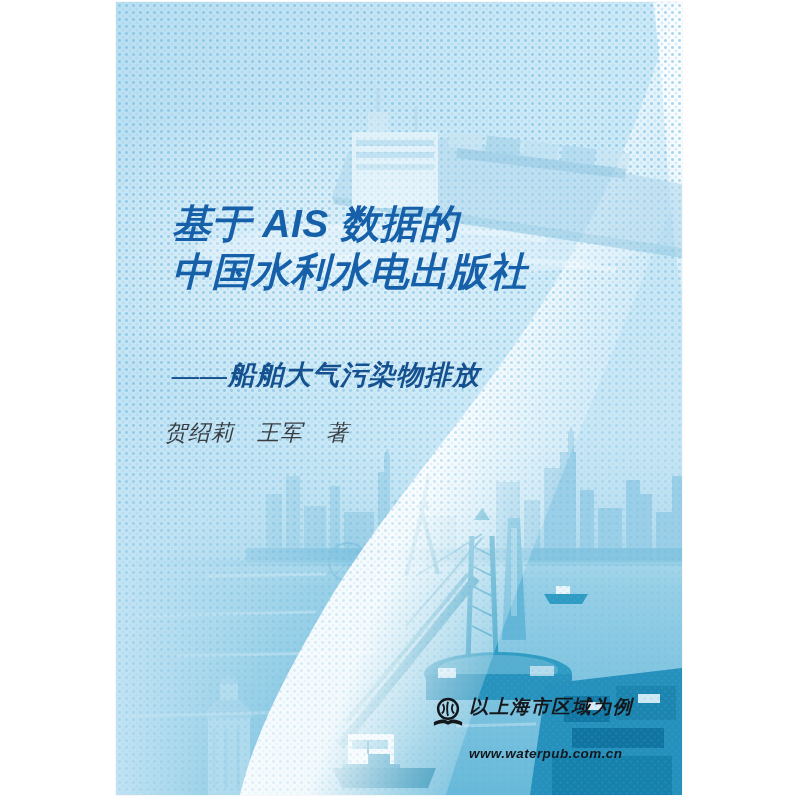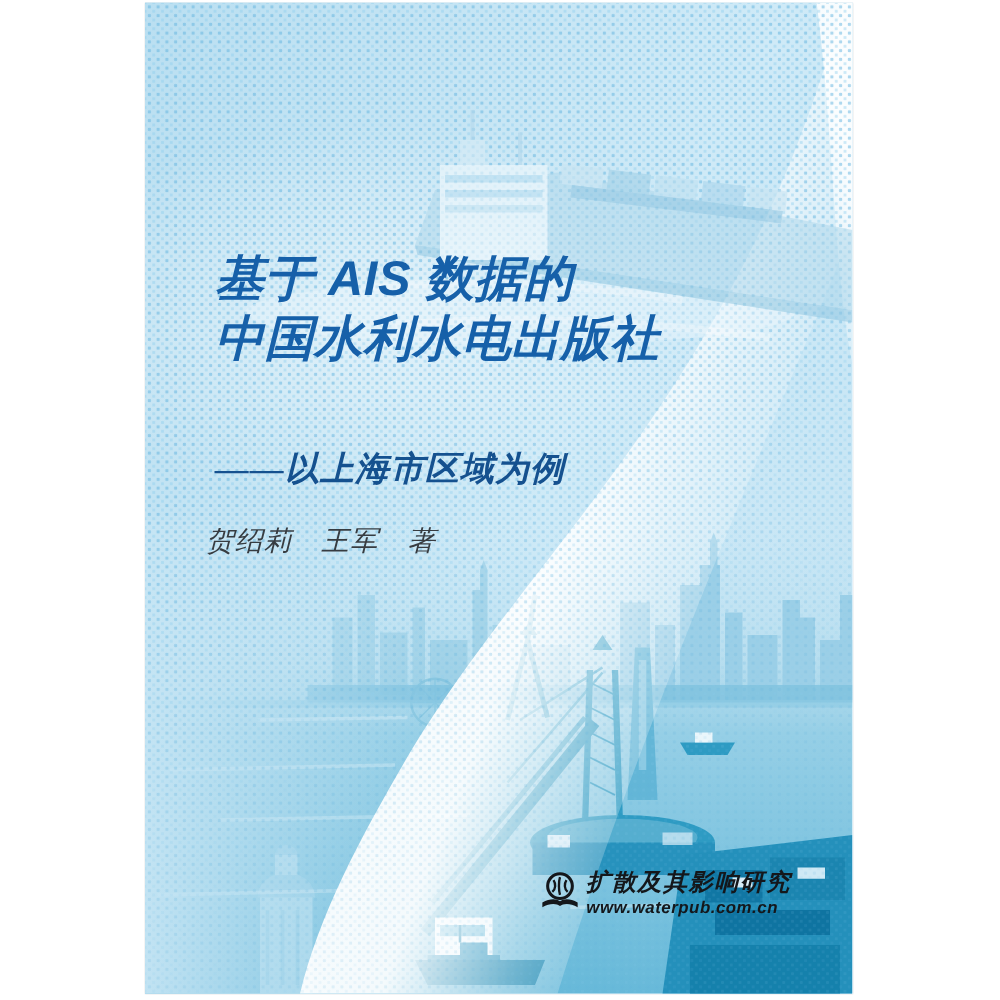--- a/index.html
+++ b/index.html
@@ -45,21 +45,21 @@
   .publisher{
     position:absolute;left:316px;top:694px;display:flex;align-items:flex-start;
     color:#14171b;
   }
   .publisher .logo{width:32px;height:37px;margin-right:5px;flex:0 0 auto;}
   .pub-name{
     font-family:"Liberation Serif", serif;font-weight:700;
     font-size:19px;letter-spacing:1.5px;line-height:22px;white-space:nowrap;
   }
   .pub-url{
-    font-size:13.5px;font-weight:700;letter-spacing:.4px;line-height:15px;white-space:nowrap;
+    font-size:13.5px;font-weight:700;letter-spacing:.4px;line-height:15px;white-space:nowrap;margin-top:28px;
   }
 </style>
 </head>
 <body>
 
 <div class="cover">
 
   <svg class="photo-harbor" viewBox="0 0 566 379" preserveAspectRatio="none">
     <defs>
       <linearGradient id="sea" x1="0" y1="0" x2="0" y2="1">
@@ -222,33 +222,33 @@
 
       <path d="M180,150 Q300,140 430,160 M200,180 Q330,168 500,190" stroke="#ffffff" stroke-width="6" fill="none" opacity="0.45"></path>
     </g>
   </svg>
 
   <div class="title-block">
     <div>基于 AIS 数据的</div>
     <div>中国水利水电出版社</div>
   </div>
 
-  <div class="subtitle">——以上海市区域为例</div>
+  <div class="subtitle">——船舶大气污染物排放</div>
 
   <div class="authors">贺绍莉　王军　著</div>
 
   <div class="publisher">
     <svg class="logo" viewBox="0 0 34 38">
       <g fill="none" stroke="#14171b">
         <circle cx="17" cy="13" r="10.5" stroke-width="2.6"></circle>
         <path d="M17,5.5 C15.8,9 15.8,17 17,20.5" stroke-width="2"></path>
         <path d="M11.5,8 C13.5,11 13.5,15.5 10.5,18" stroke-width="2"></path>
         <path d="M22.5,8 C20.5,11 20.5,15.5 23.5,18" stroke-width="2"></path>
         <path d="M2,27 C8,23.5 14,23.5 17,26 C20,23.5 26,23.5 32,27 L32,31 C26,27.5 20,27.5 17,30 C14,27.5 8,27.5 2,31 Z" fill="#14171b" stroke="none"></path>
       </g>
     </svg>
     <div>
-      <div class="pub-name">扩散及其影响研究</div>
+      <div class="pub-name">以上海市区域为例</div>
       <div class="pub-url">www.waterpub.com.cn</div>
     </div>
   </div>
 
 </div>
 
 </body></html>

